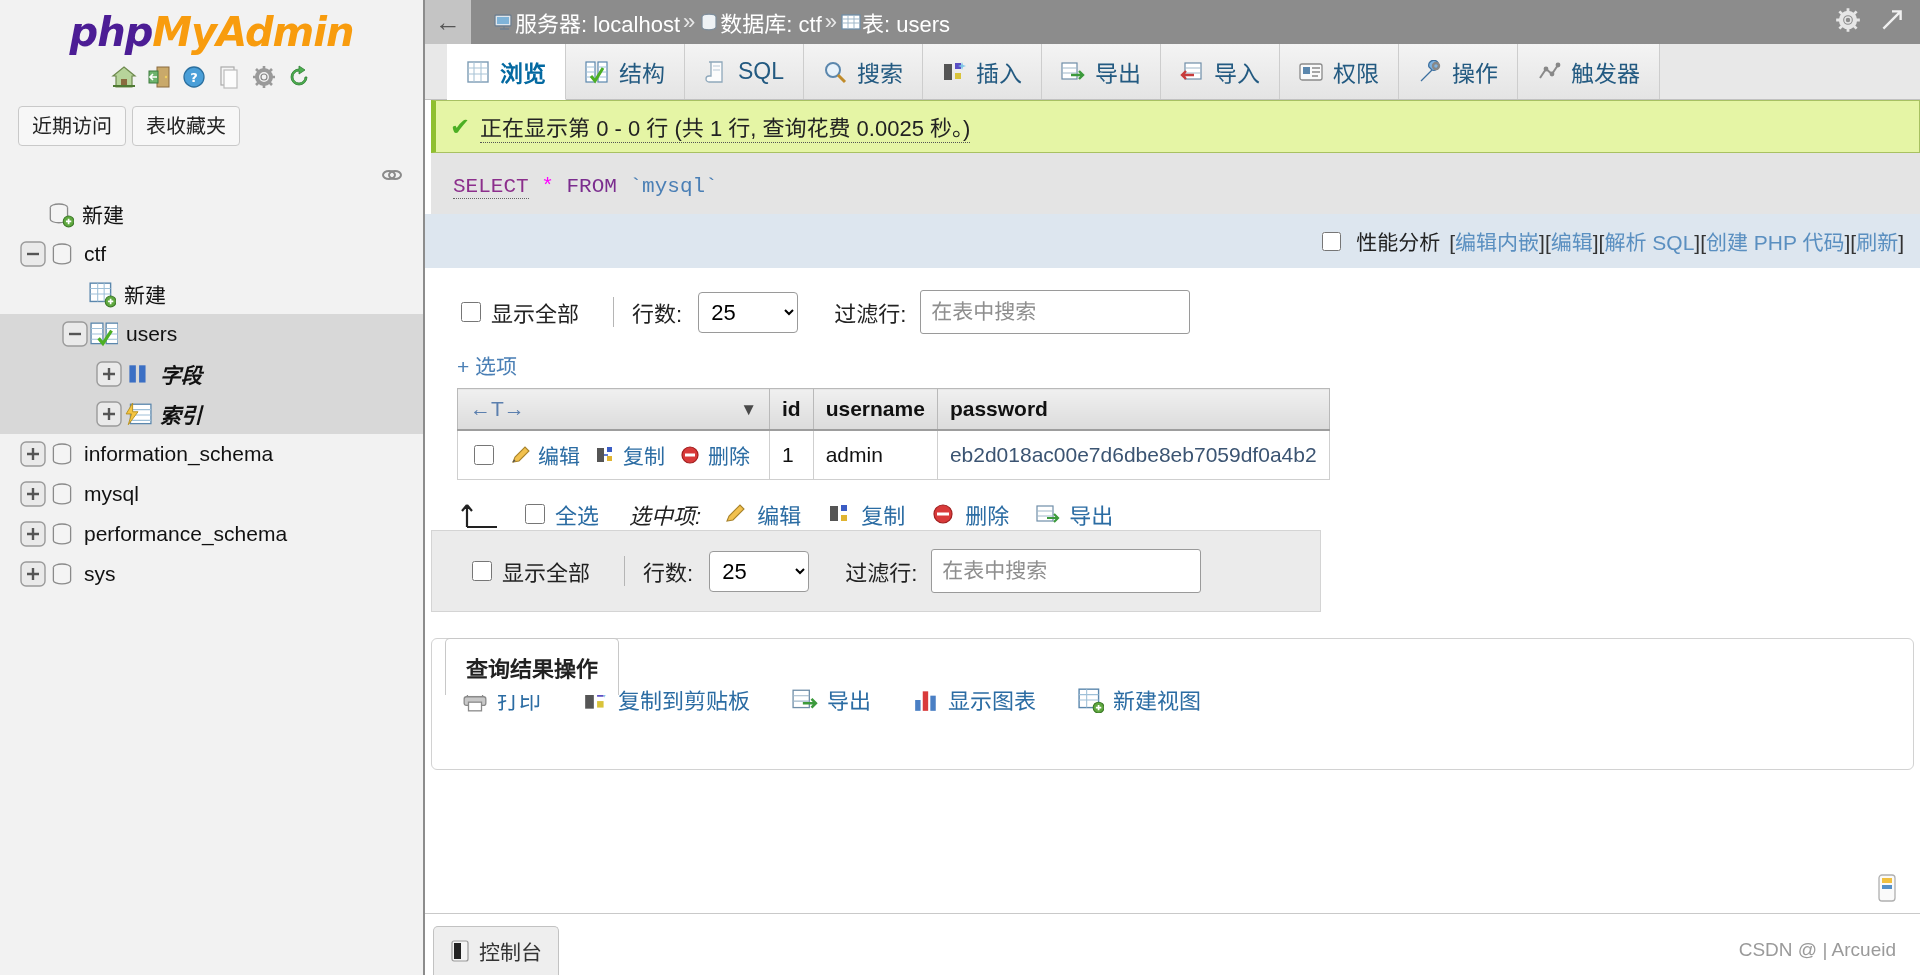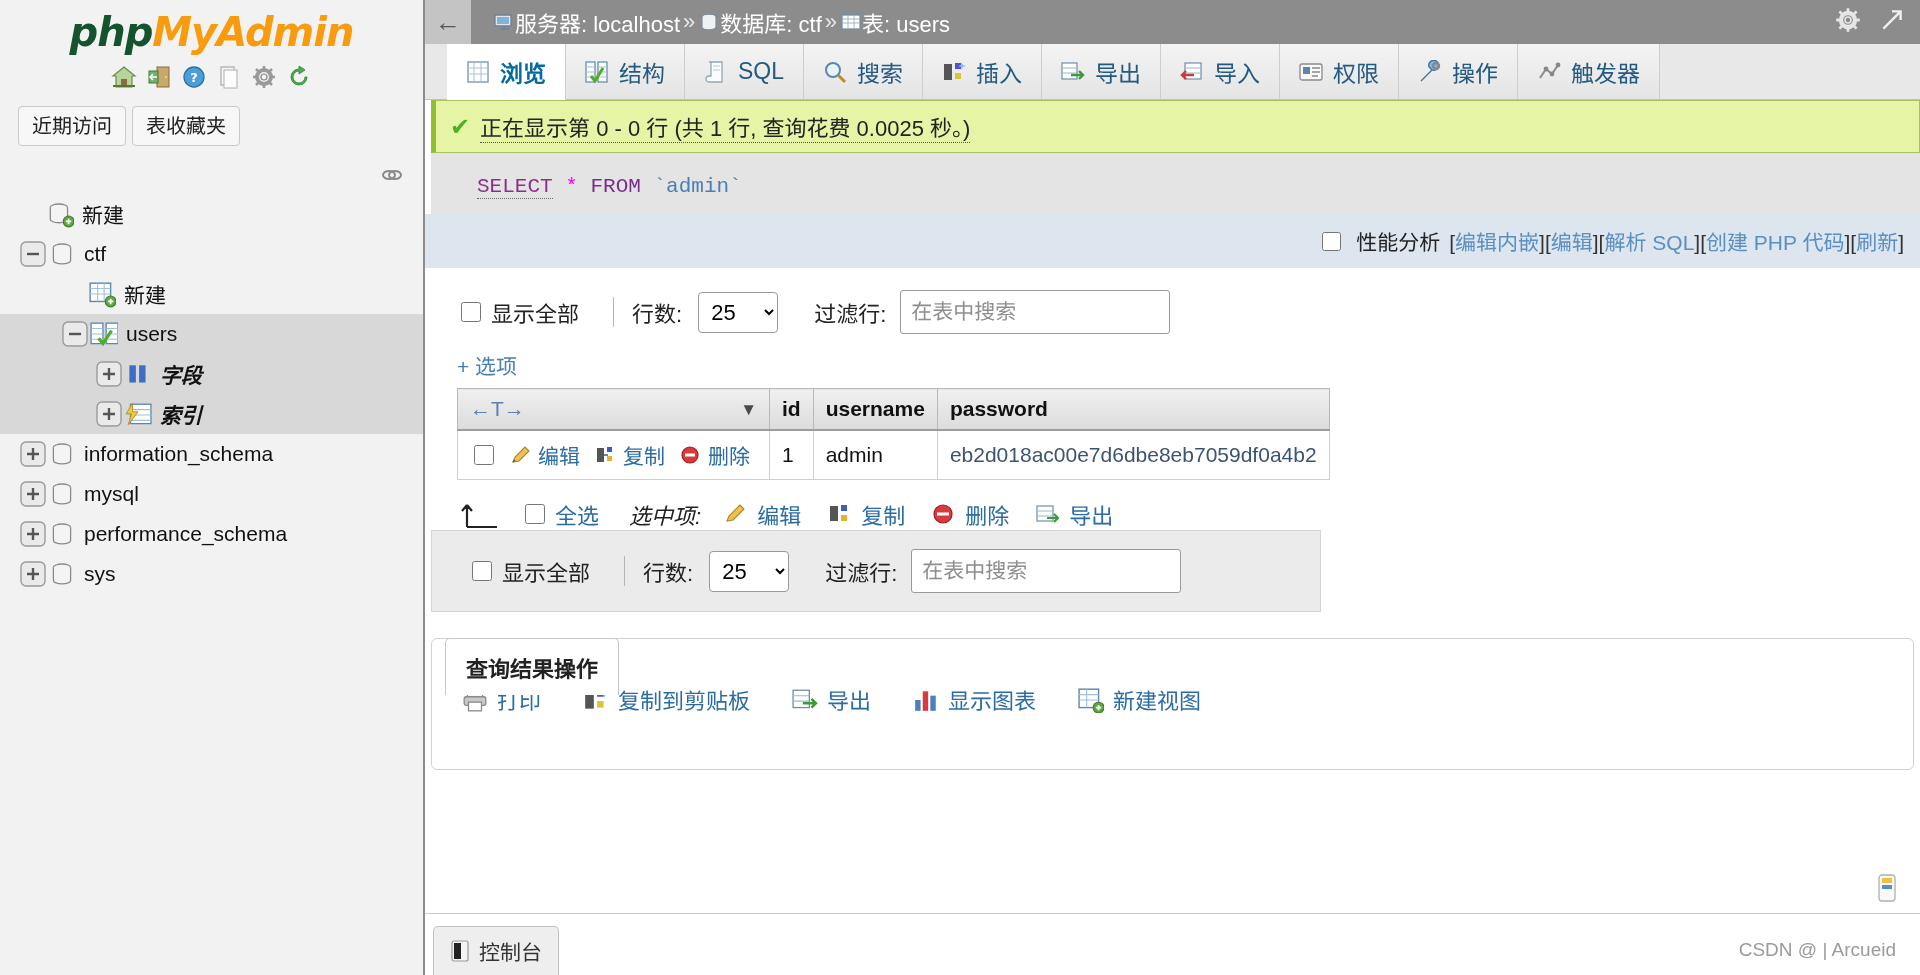--- a/index.html
+++ b/index.html
@@ -26,21 +26,21 @@
     text-align: center;
     padding-top: 6px;
     font-family: "DejaVu Sans", sans-serif;
     font-size: 40px;
     font-style: italic;
     font-weight: bold;
     letter-spacing: -1px;
     line-height: 52px;
     white-space: nowrap;
   }
-  .pma-logo .php { color: #14532d; }
+  .pma-logo .php { color: #4c1d95; }
   .pma-logo .my { color: #f89c0e; }
   .pma-logo .admin { color: #f89c0e; }
 
   .logo-icons {
     display: flex;
     justify-content: center;
     gap: 9px;
     align-items: center;
     margin-top: 4px;
     height: 30px;
@@ -193,21 +193,21 @@
   .notice .check { color: #4caf24; font-size: 24px; font-weight: bold; }
   .notice .txt { border-bottom: 1px dotted #555; }
 
   .sqlbox {
     background: #e4e4e4;
     margin-left: 6px;
     padding: 22px 22px 16px 22px;
     font-family: "Liberation Mono", "DejaVu Sans Mono", monospace;
     font-size: 21px;
   }
-  .sqlbox .kw { color: #8c2f8c; border-bottom: 1px dotted #666; margin-left: 24px; }
+  .sqlbox .kw { color: #8c2f8c; border-bottom: 1px dotted #666; }
   .sqlbox .kw2 { color: #7b2d8e; font-family: Liberation Mono, monospace; }
   .sqlbox .star { color: #ff00ff; }
   .sqlbox .tbl { color: #4a7fb5; }
 
   .actionbar {
     background: #dde6ef;
     padding: 12px 16px;
     display: flex;
     justify-content: flex-end;
     align-items: center;
@@ -238,21 +238,21 @@
   }
   .ctrlrow input[type=checkbox] { width: 20px; height: 20px; margin-right: 10px; }
   .ctrlrow .lab { margin-right: 16px; }
   .divider-v { width: 1px; height: 30px; background: #b5b5b5; margin: 0 18px; }
   .ctrlrow select {
     font-size: 22px;
     padding: 6px 8px;
     border: 1px solid #9a9a9a;
     border-radius: 4px;
     background: #fff;
-    width: 80px;
+    width: 100px;
   }
   .ctrlrow .filt-lab { margin: 0 14px 0 36px; }
   .ctrlrow input[type=text] {
     font-size: 21px;
     padding: 9px 10px;
     border: 1px solid #9a9a9a;
     border-radius: 3px;
     width: 270px;
     color: #222;
   }
@@ -710,21 +710,21 @@
 
     <div class="notice">
       <span class="check">✔</span>
       <span class="txt">正在显示第 0 - 0 行 (共 1 行, 查询花费 0.0025 秒。)</span>
     </div>
 
     <div class="sqlbox">
       <span class="kw">SELECT</span>
       <span class="star">*</span>
       <span class="kw2">FROM</span>
-      <span class="tbl">`admin`</span>
+      <span class="tbl">`mysql`</span>
     </div>
 
     <div class="actionbar">
       <input type="checkbox" style="">
       <span>性能分析</span>
       <span id="qa-links"><span><span class="brk">[</span><a>编辑内嵌</a><span class="brk">]</span></span><span><span class="brk">[</span><a>编辑</a><span class="brk">]</span></span><span><span class="brk">[</span><a>解析 SQL</a><span class="brk">]</span></span><span><span class="brk">[</span><a>创建 PHP 代码</a><span class="brk">]</span></span><span><span class="brk">[</span><a>刷新</a><span class="brk">]</span></span></span>
     </div>
 
     <div class="ctrlrow">
       <input type="checkbox" style="">

